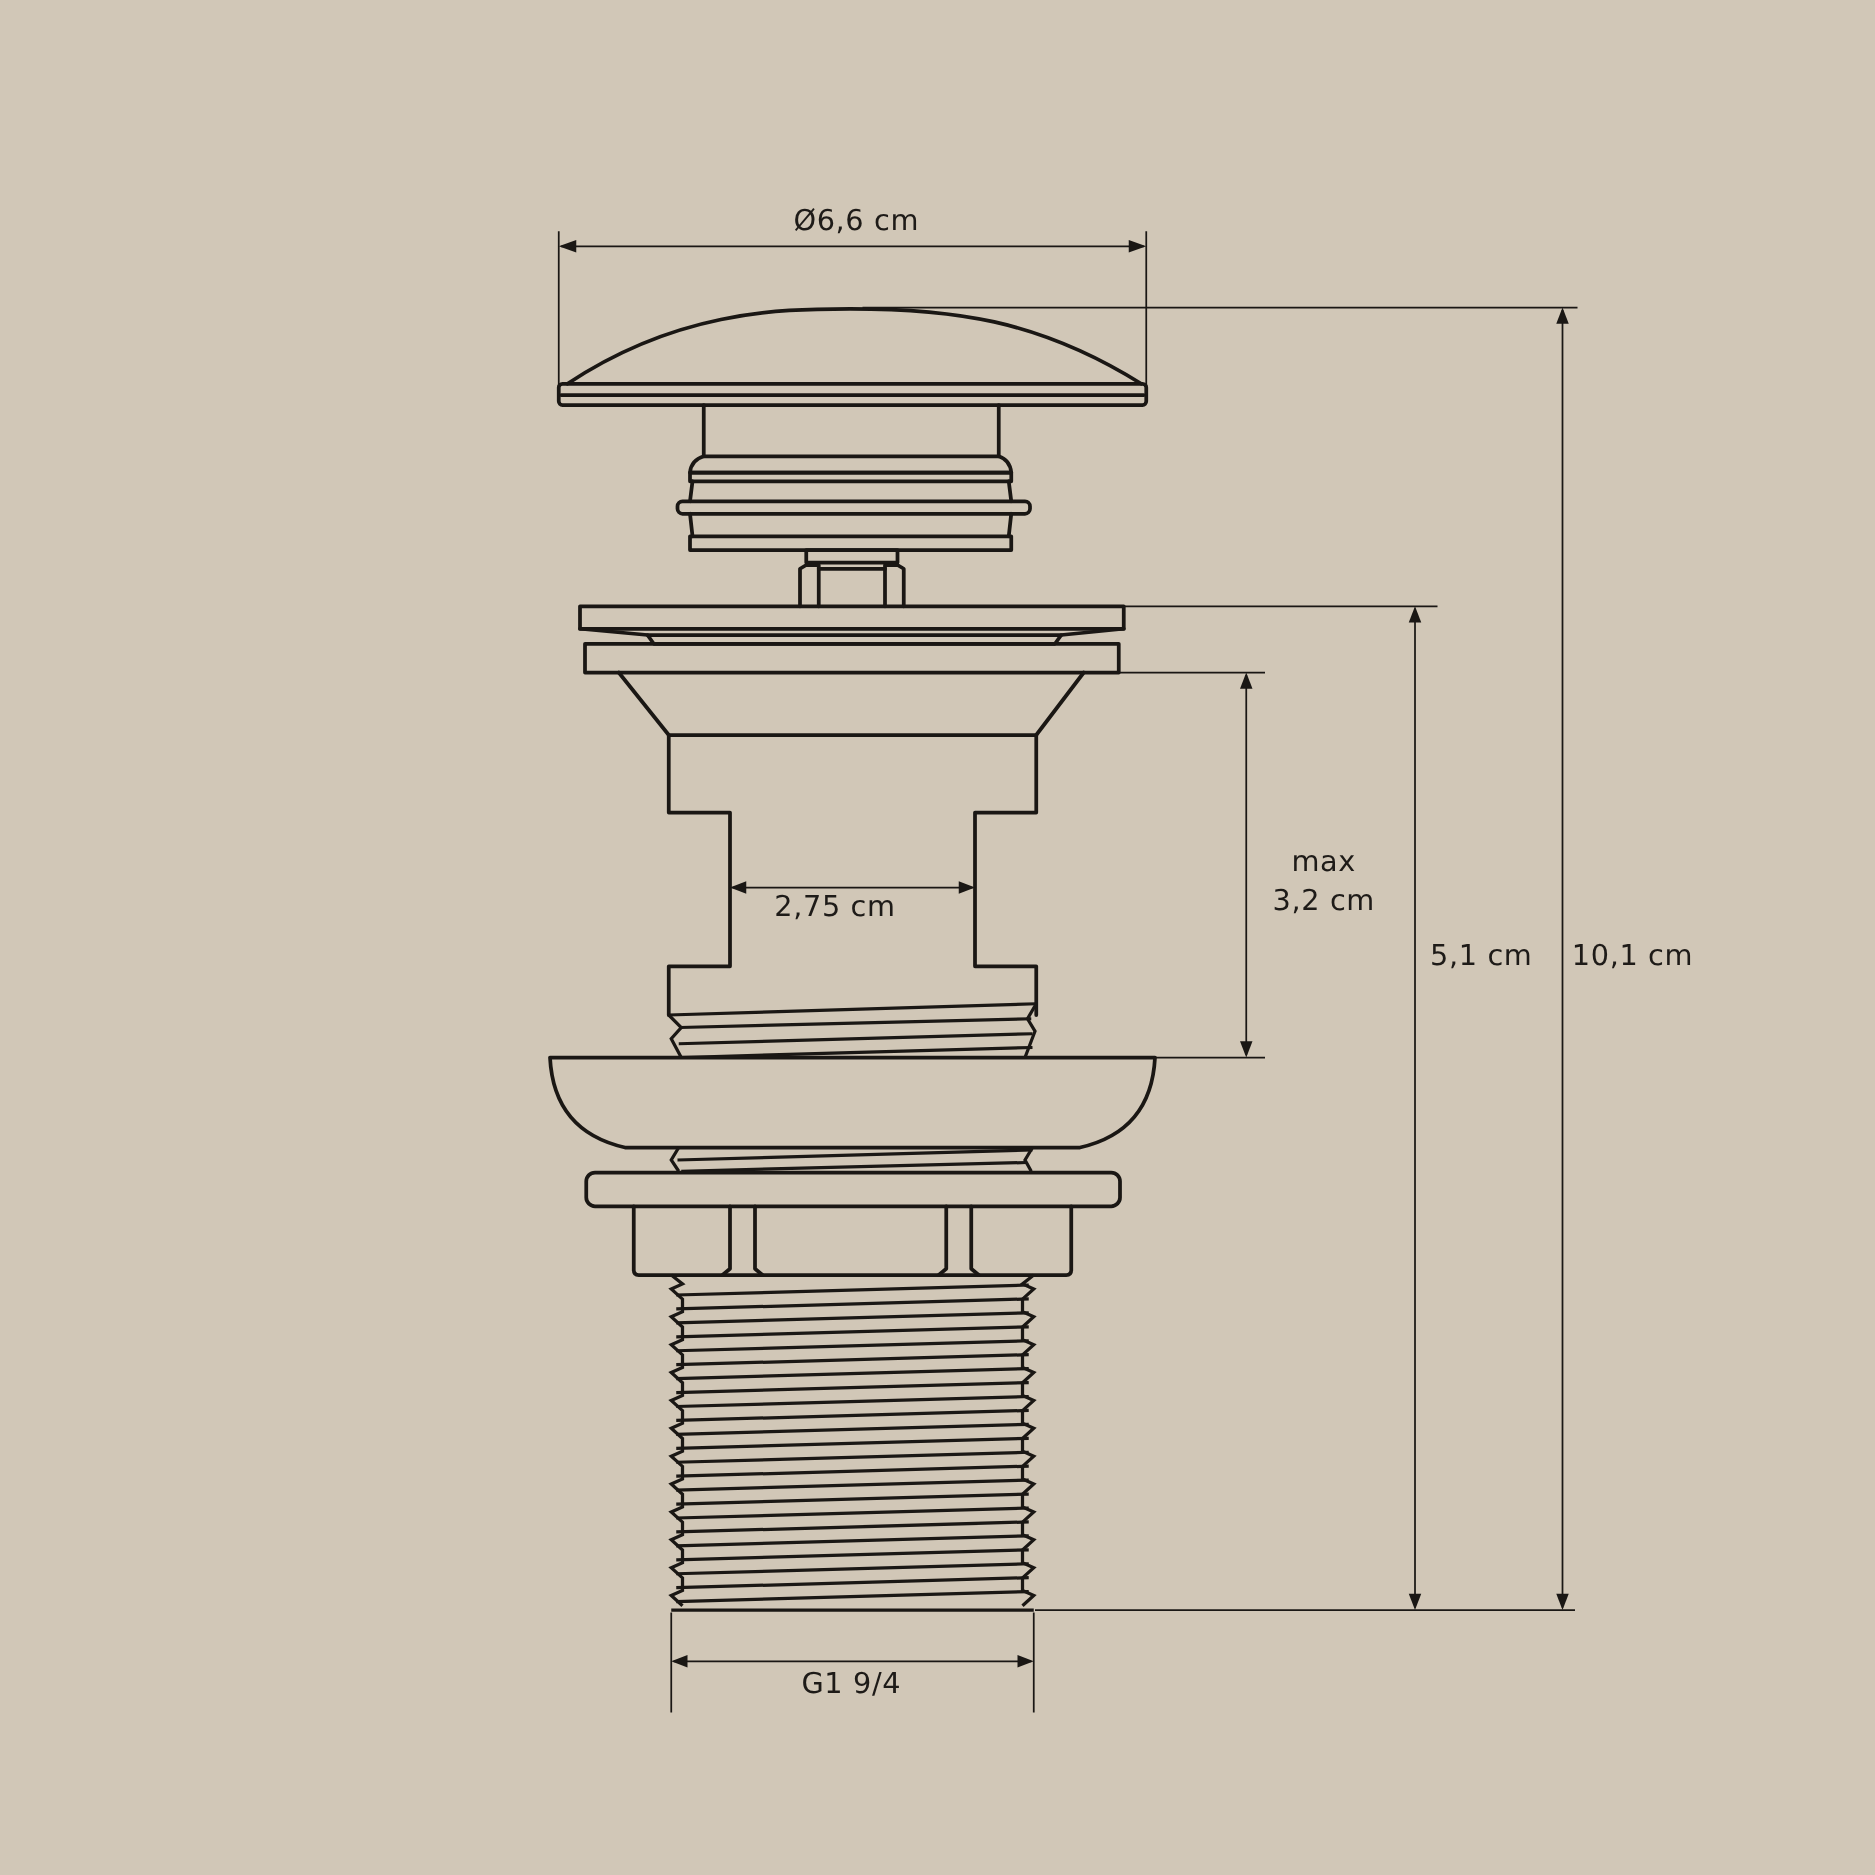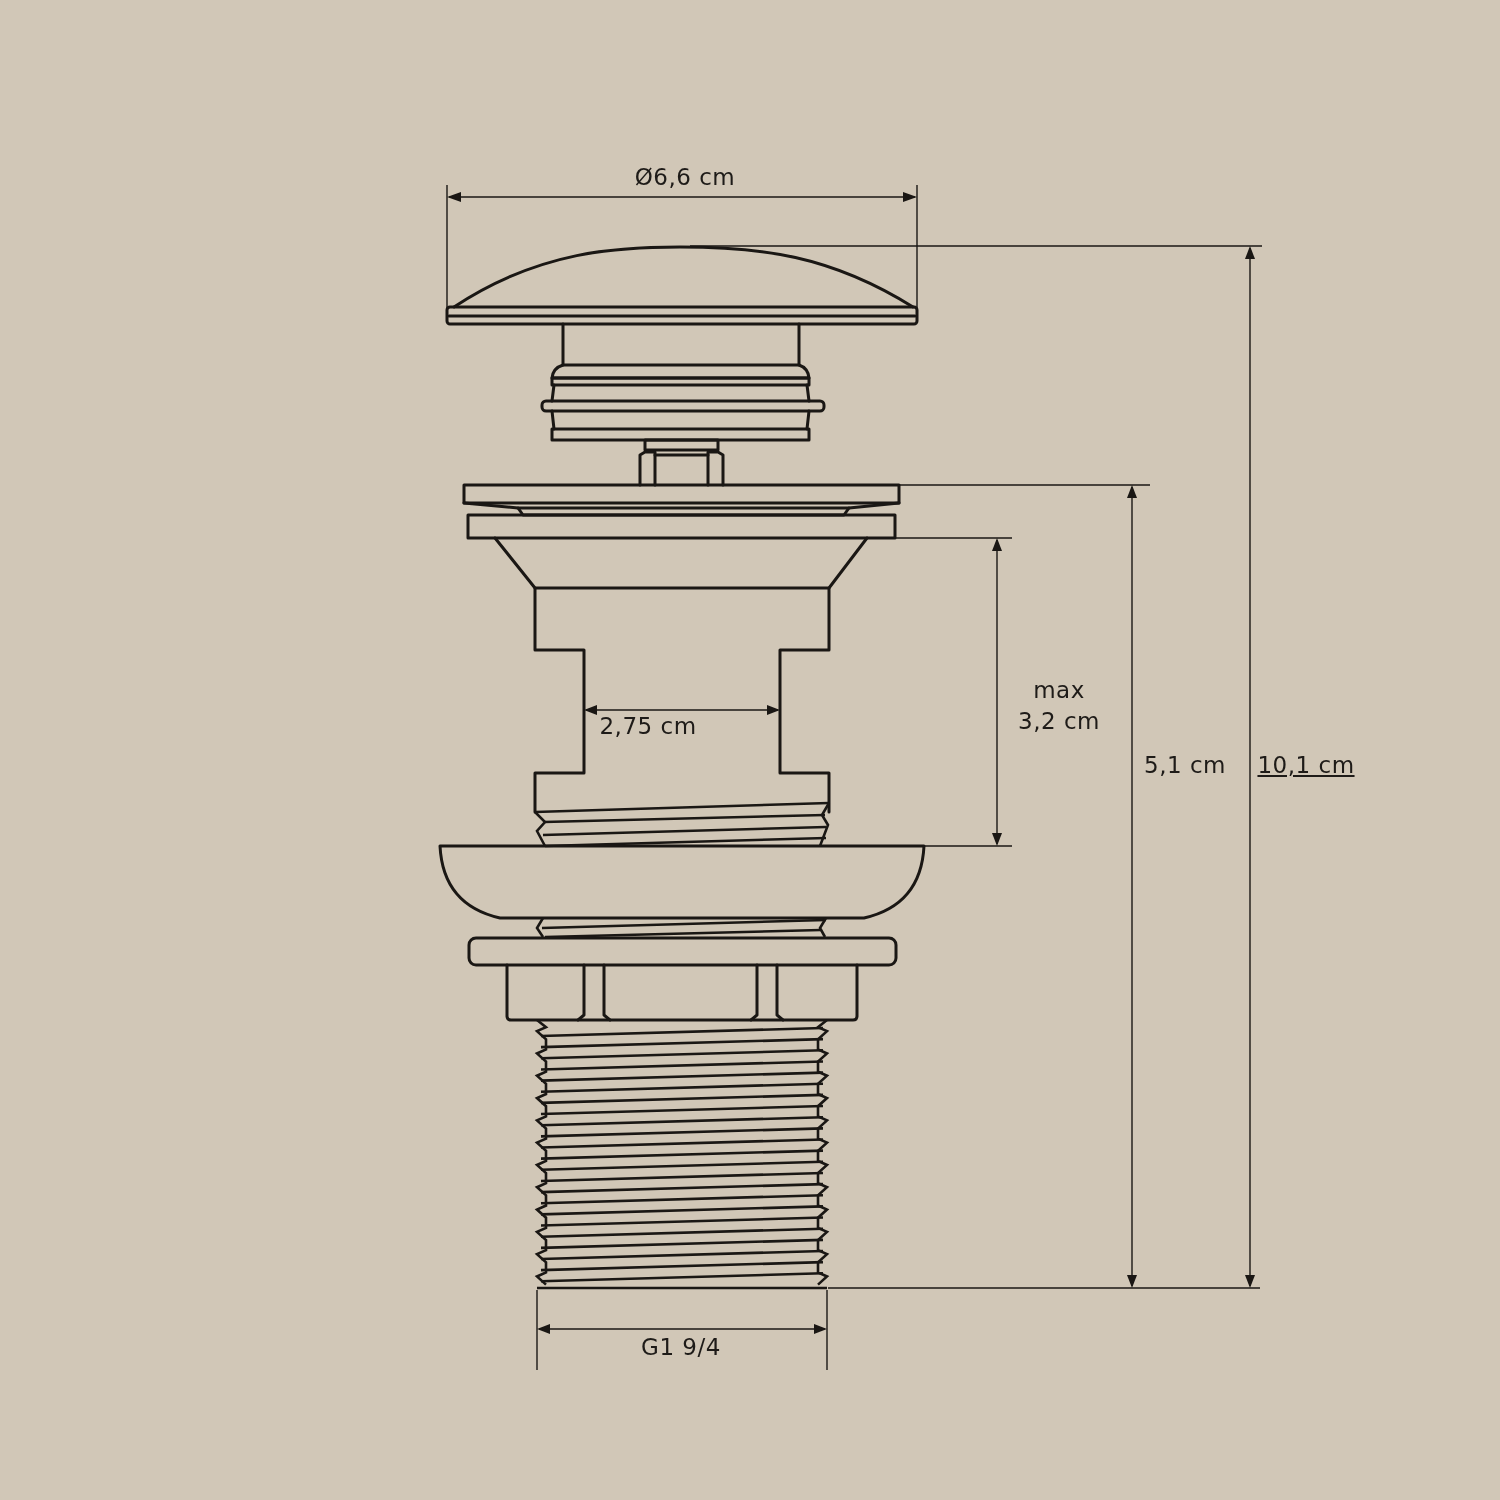--- a/index.html
+++ b/index.html
@@ -167,20 +167,20 @@
   <g>
     <line class="thin" x1="537" y1="1290" x2="537" y2="1370"></line>
     <line class="thin" x1="827" y1="1290" x2="827" y2="1370"></line>
     <line class="thin" x1="539" y1="1329" x2="825" y2="1329"></line>
     <polygon points="537,1329 550,1324 550,1334" fill="#1a1714"></polygon>
     <polygon points="827,1329 814,1324 814,1334" fill="#1a1714"></polygon>
   </g>
 </svg>
 
 <div class="label center" style="left:685px; top:162px;">Ø6,6 cm</div>
-<div class="label center" style="left:648px; top:711px;">2,75 cm</div>
+<div class="label center" style="left:668px; top:711px;">2,75 cm</div>
 <div class="label stack" style="left:1047px; top:675px;">
   <span class="line">max</span>
   <span class="line">3,2 cm</span>
 </div>
 <div class="label center" style="left:1185px; top:750px;">5,1 cm</div>
-<div class="label center" style="left:1306px; top:750px;text-decoration:underline;">10,1 cm</div>
+<div class="label center" style="left:1306px; top:750px;">10,1 cm</div>
 <div class="label center" style="left:681px; top:1332px;">G1 9/4</div>
 
 </body></html>

